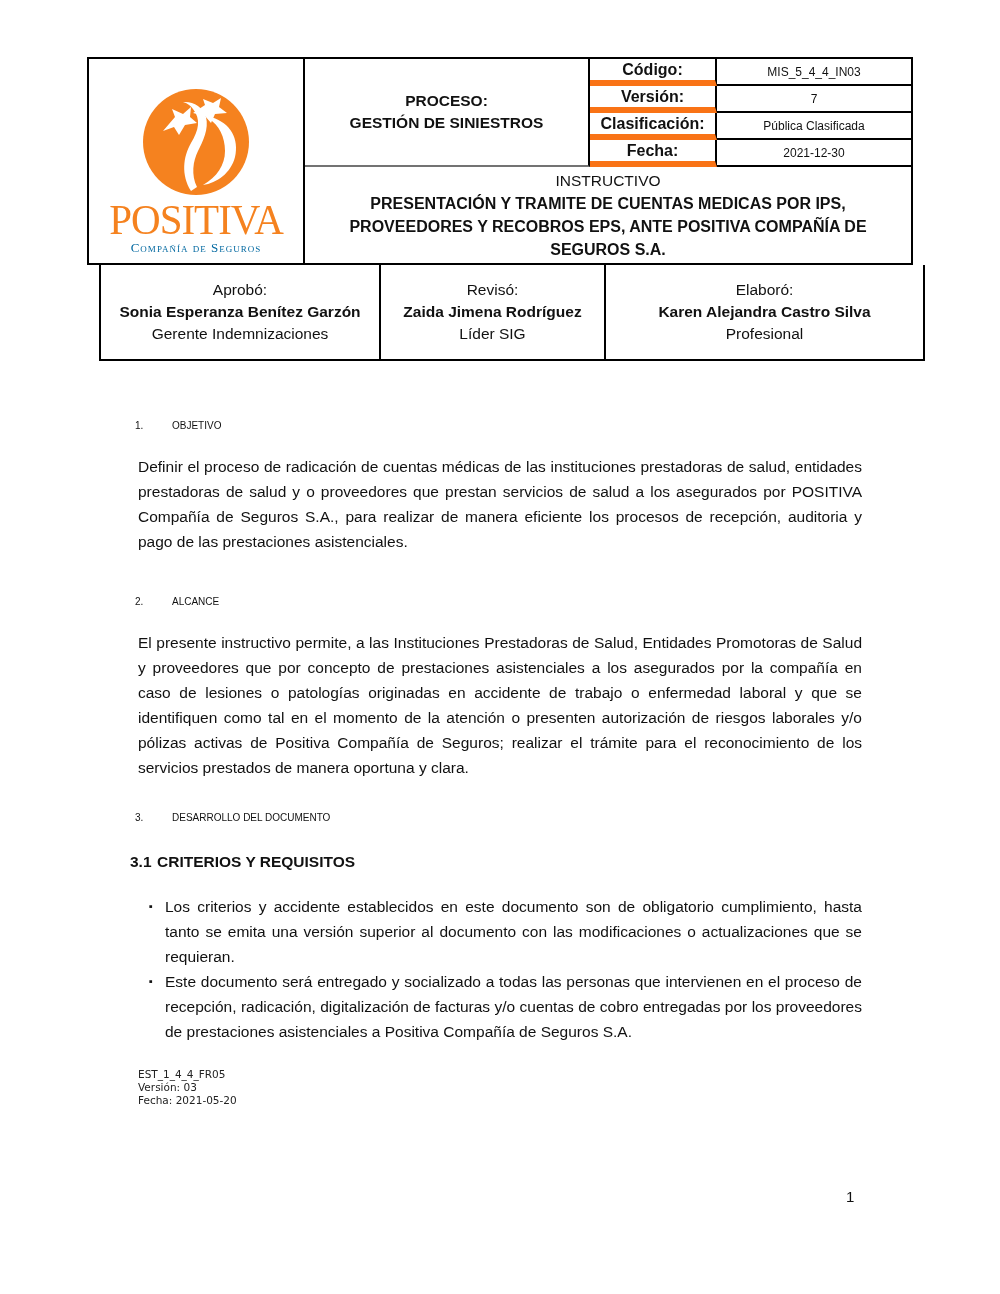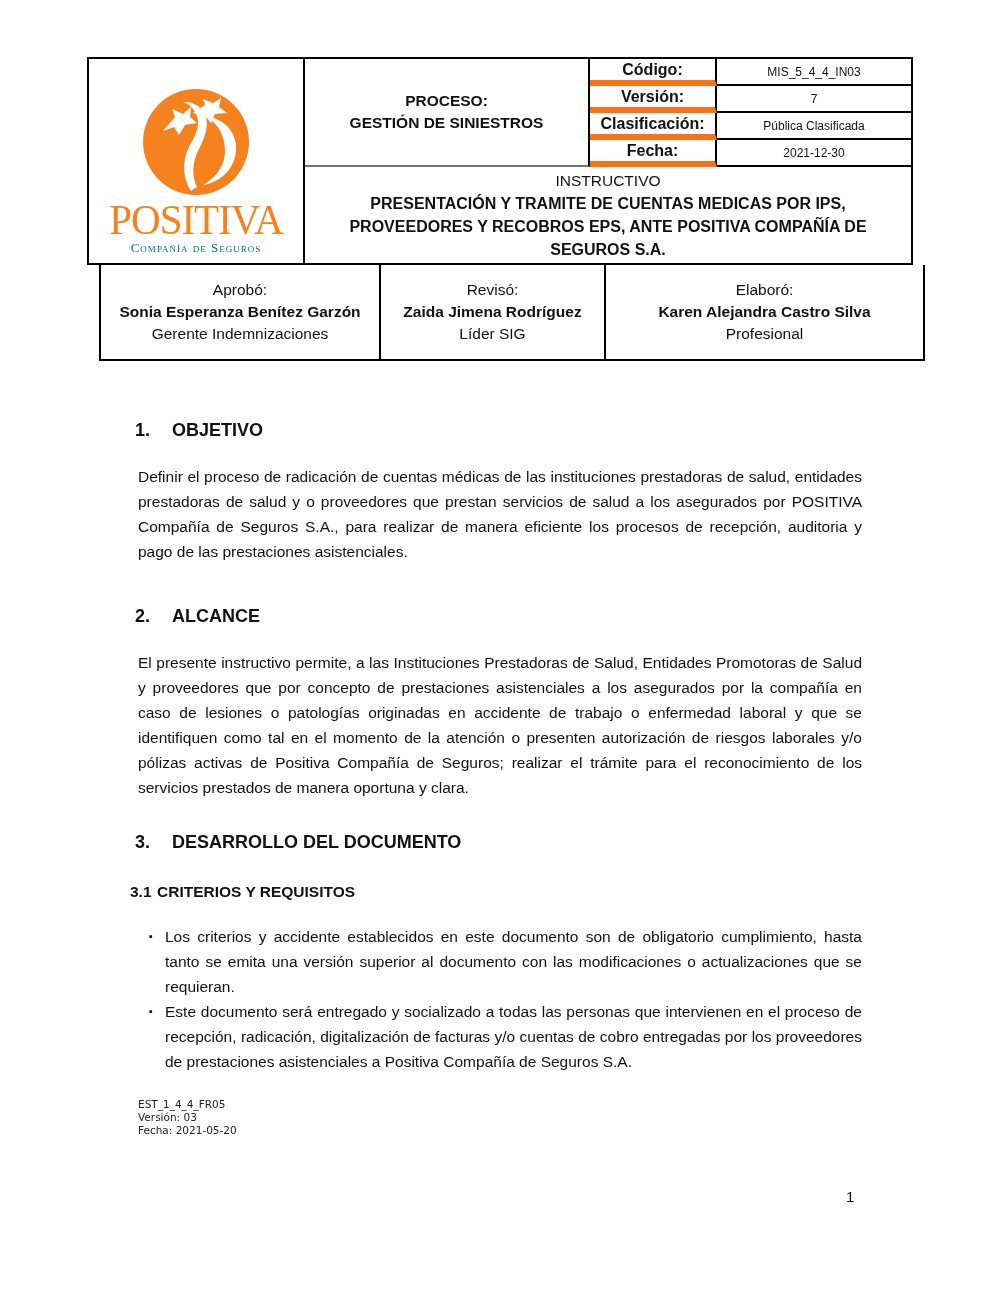--- a/index.html
+++ b/index.html
@@ -55,21 +55,21 @@
     position:absolute; left:99px; top:265px; width:826px; height:96px;
     display:grid; grid-template-columns:278px 225px 319px;
     border:2px solid #000; border-top:none;
     background:#fff;
   }
   .sig-cell { display:flex; flex-direction:column; align-items:center; justify-content:center; text-align:center; font-size:15.5px; line-height:22px; padding:0 8px; }
   .sig-cell + .sig-cell { border-left:2px solid #000; }
   .sig-name { font-weight:bold; }
   
   .content { position:absolute; left:138px; top:361px; width:724px; font-size:15.5px; }
-  .sec-head { font-weight:bold; font-size:18px; margin-left:-3px; }
+  .sec-head { font-weight:normal; font-size:10px; margin-left:-3px; }
   .sec-num  { display:inline-block; width:37px; }
   .h1 { margin-top:59px; }
   .p1 { margin-top:23px; text-align:justify; line-height:25px; }
   .h2 { margin-top:42px; }
   .p2 { margin-top:23px; text-align:justify; line-height:25px; }
   .h3 { margin-top:32px; }
   .h31 { margin-top:30px; font-weight:bold; font-size:15.5px; margin-left:-8px; }
   .sub-num { display:inline-block; width:27px; }
   .bullets { margin-top:23px; }
   .bullet-row { display:flex; align-items:flex-start; }

